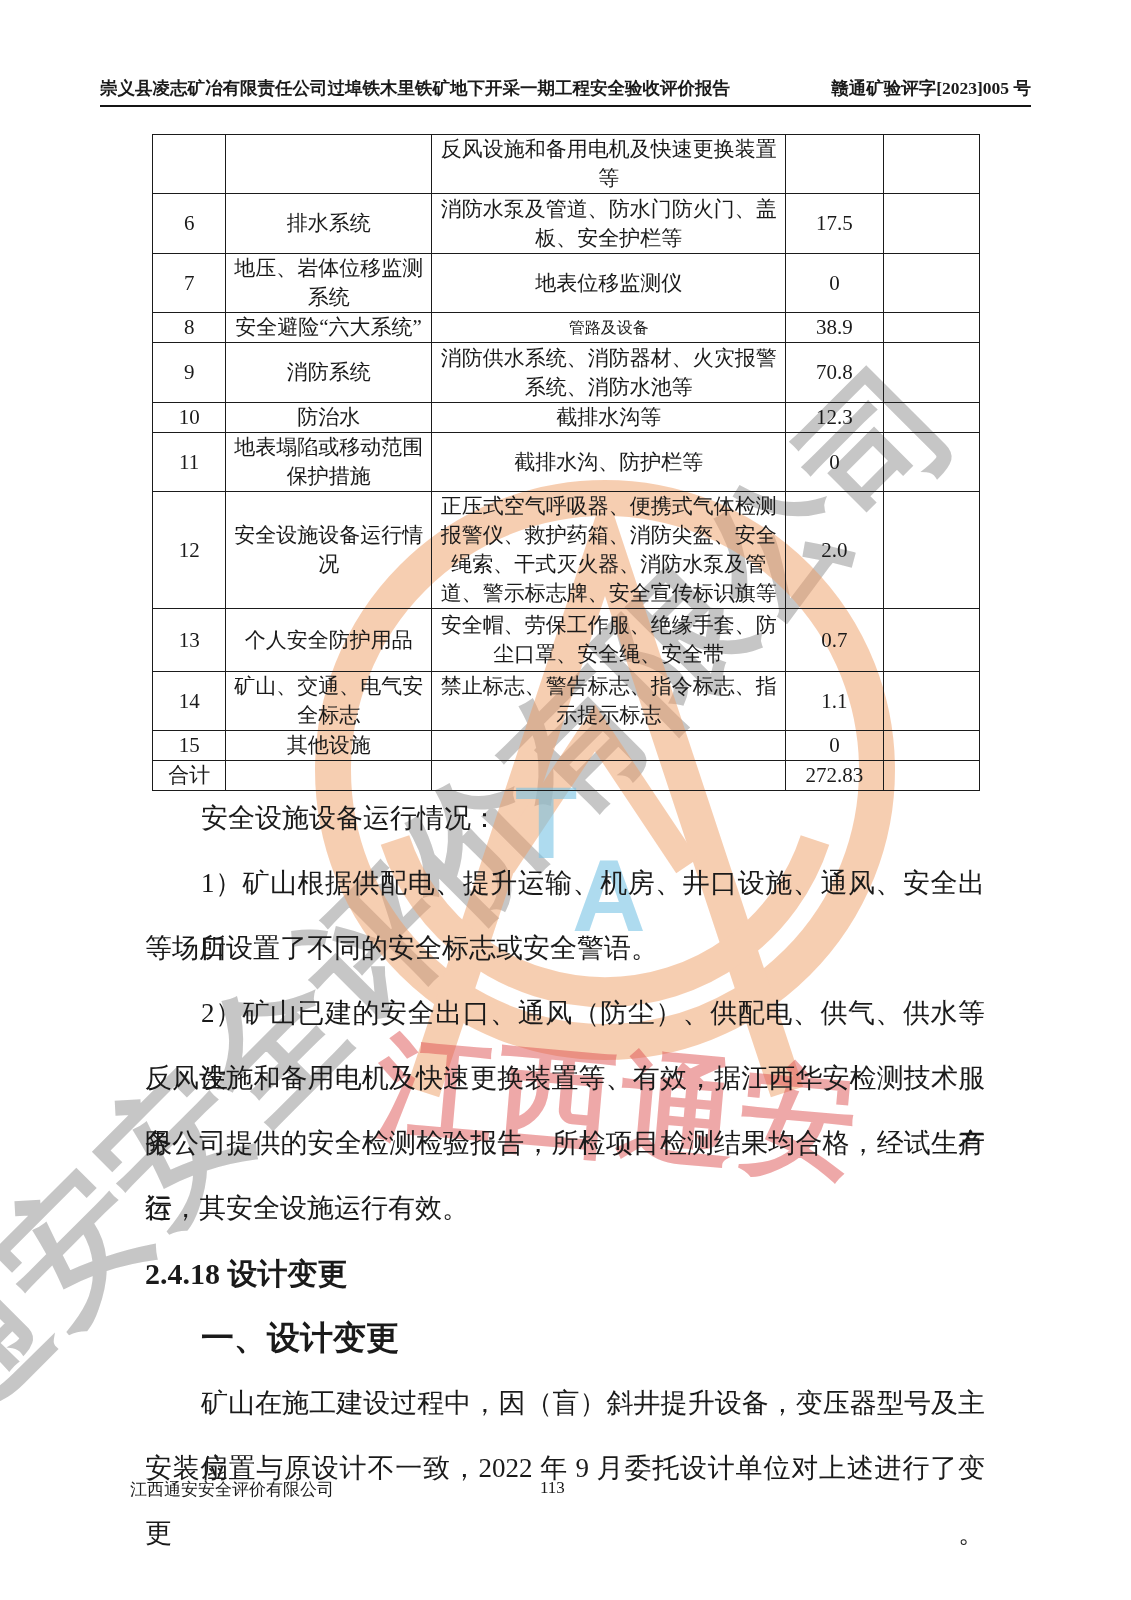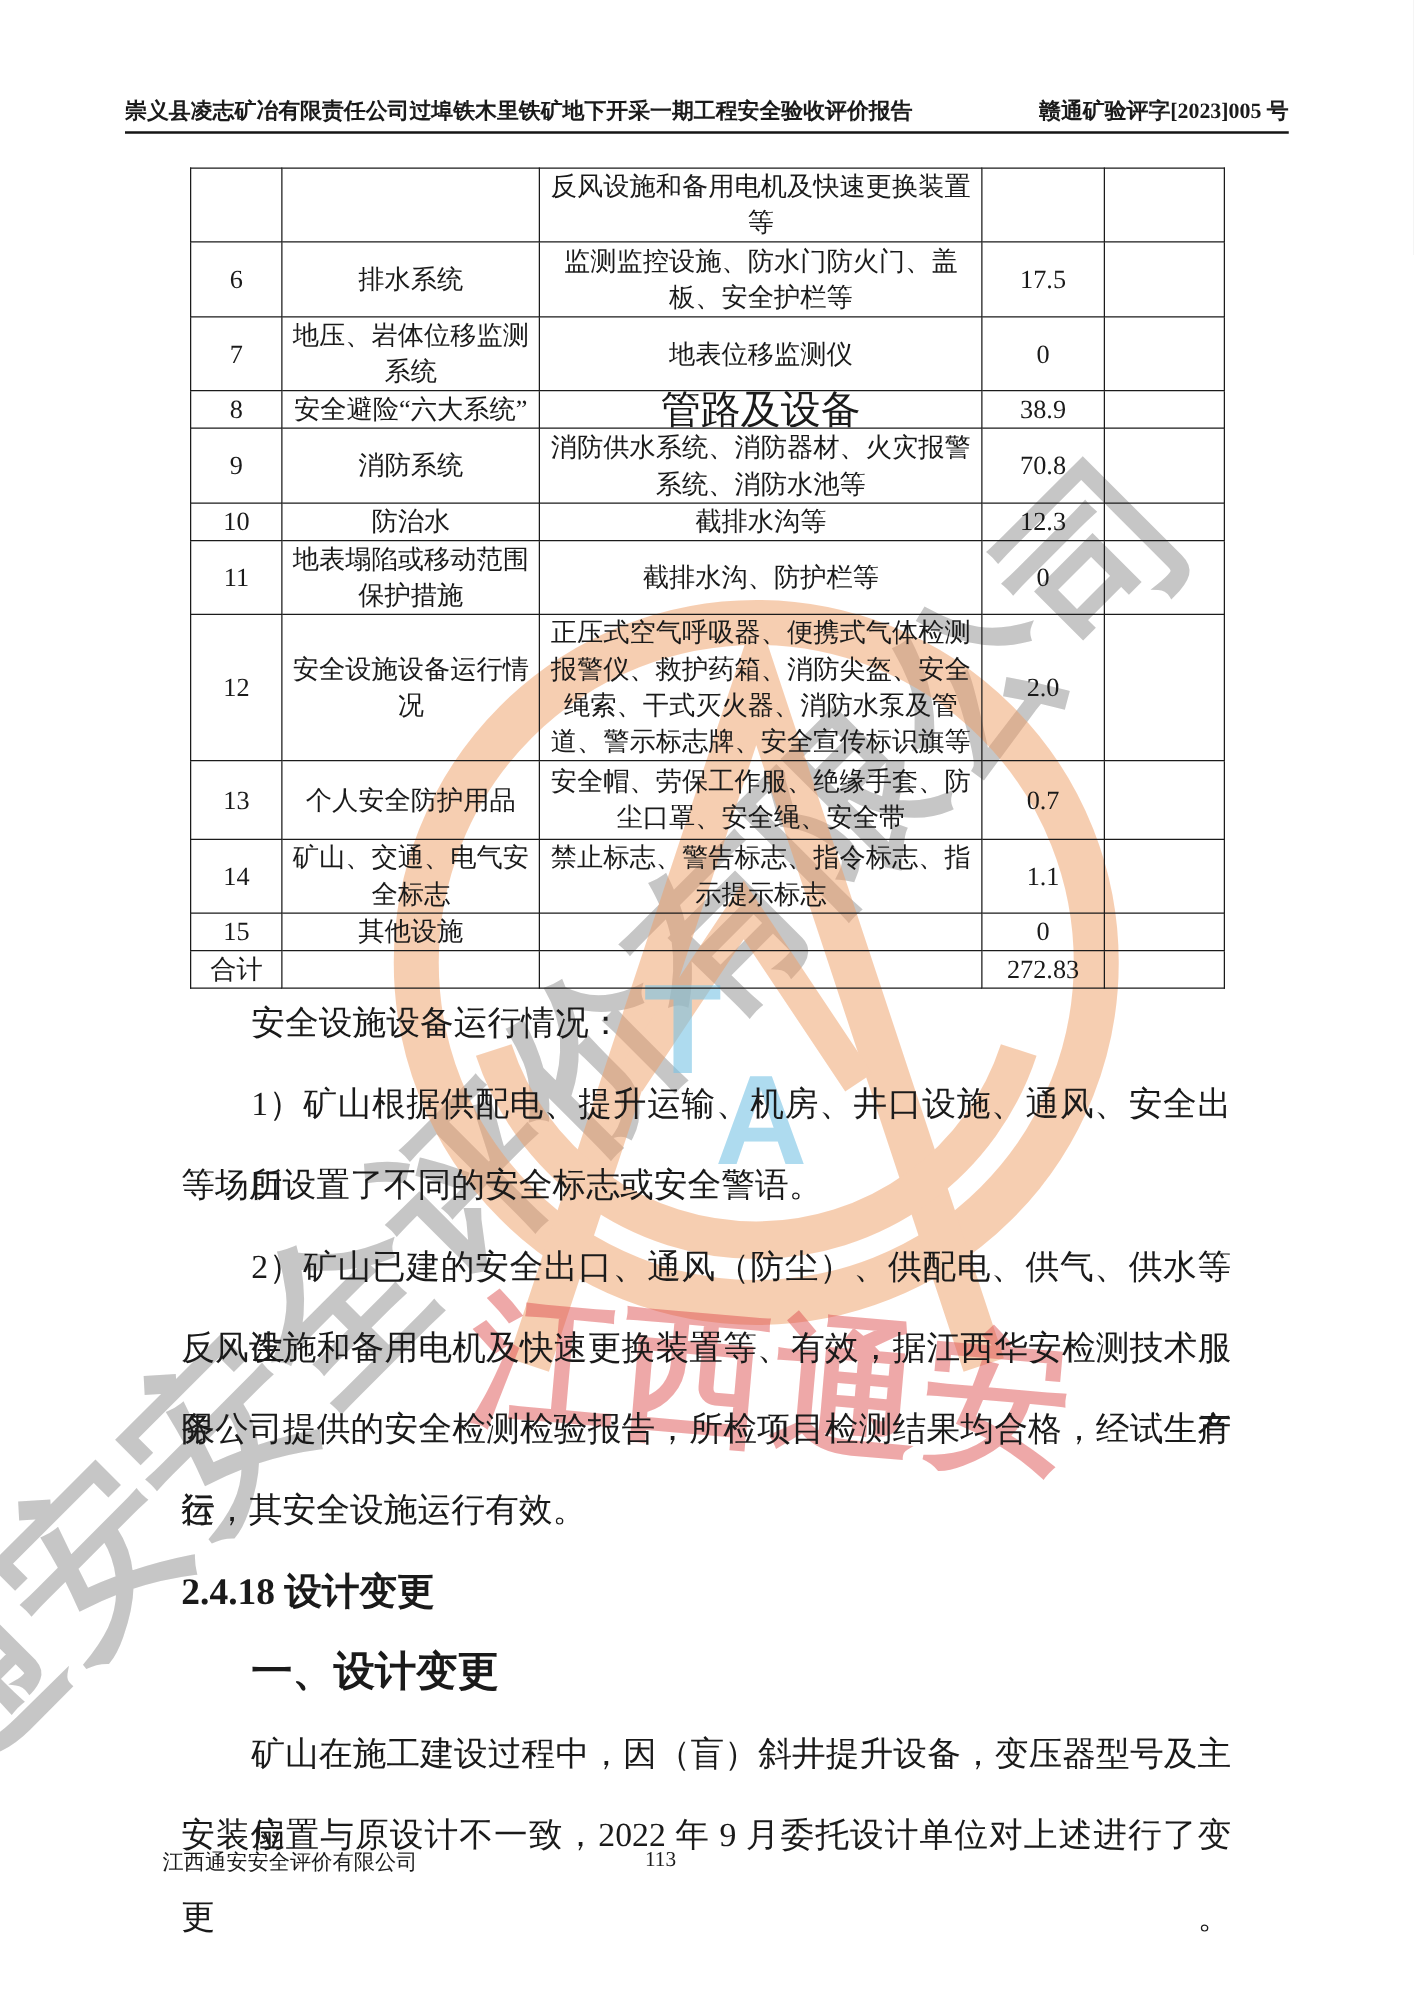--- a/index.html
+++ b/index.html
@@ -45,31 +45,31 @@
     position:absolute;left:152px;top:134px;width:828px;
     border-collapse:collapse;table-layout:fixed;
     font-size:21px;line-height:29px;
   }
   table.tb td{
     border:1.5px solid #1b1b1b;
     text-align:center;vertical-align:middle;
     padding:0 4px;overflow:hidden;
   }
   td.c4,td.c1{font-family:"Liberation Serif","DejaVu Serif",serif;}
-  td.big{font-size:32px;}
+  td.big{font-size:16px;}
   
   .textblock{position:absolute;left:145px;top:786px;width:840px;font-size:27px;}
   .tl{height:65px;line-height:65px;white-space:nowrap;}
   .tl.wrapfill{white-space:normal;text-align:justify;text-align-last:justify;}
   .tl.ind{padding-left:56px;}
   .tl.h1{font-size:30px;font-weight:bold;}
   .tl.h2{font-size:33px;font-weight:bold;padding-left:56px;}
   
   .ft-co{position:absolute;left:130px;top:1478px;font-size:17px;}
-  .ft-pg{position:absolute;left:516px;top:1478px;font-size:17px;}
+  .ft-pg{position:absolute;left:540px;top:1478px;font-size:17px;}
 </style>
 </head>
 <body>
 
 <div class="page">
 
   <div class="wm-layer">
     <div class="wm-gray">江西通安安全评价有限公司</div>
     <svg class="wm-logo" width="620" height="700" viewBox="0 0 620 700">
       <circle cx="310" cy="340" r="272" fill="none" stroke-width="36" stroke="#ef9e66"></circle>
@@ -102,21 +102,21 @@
           <tr style="height:59px">
         <td class="c1"></td>
         <td class="c2"></td>
         <td class="c3">反风设施和备用电机及快速更换装置等</td>
         <td class="c4"></td>
         <td class="c5"></td>
       </tr>
       <tr style="height:60px">
         <td class="c1">6</td>
         <td class="c2">排水系统</td>
-        <td class="c3">监测监控设施、防水门防火门、盖板、安全护栏等</td>
+        <td class="c3">消防水泵及管道、防水门防火门、盖板、安全护栏等</td>
         <td class="c4">17.5</td>
         <td class="c5"></td>
       </tr>
       <tr style="height:57px">
         <td class="c1">7</td>
         <td class="c2">地压、岩体位移监测系统</td>
         <td class="c3">地表位移监测仪</td>
         <td class="c4">0</td>
         <td class="c5"></td>
       </tr>

